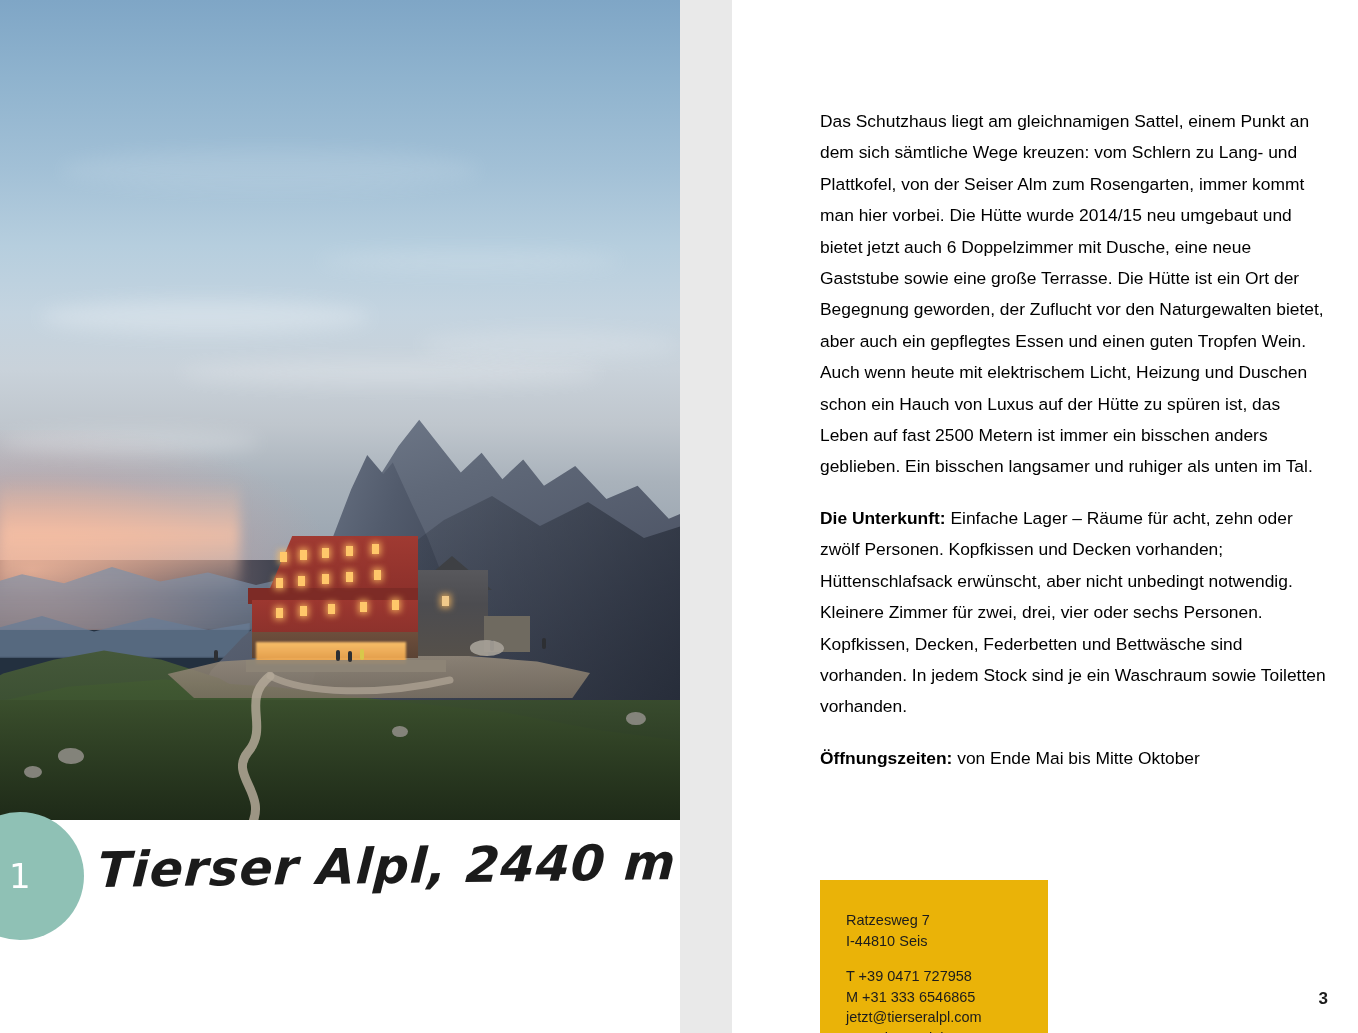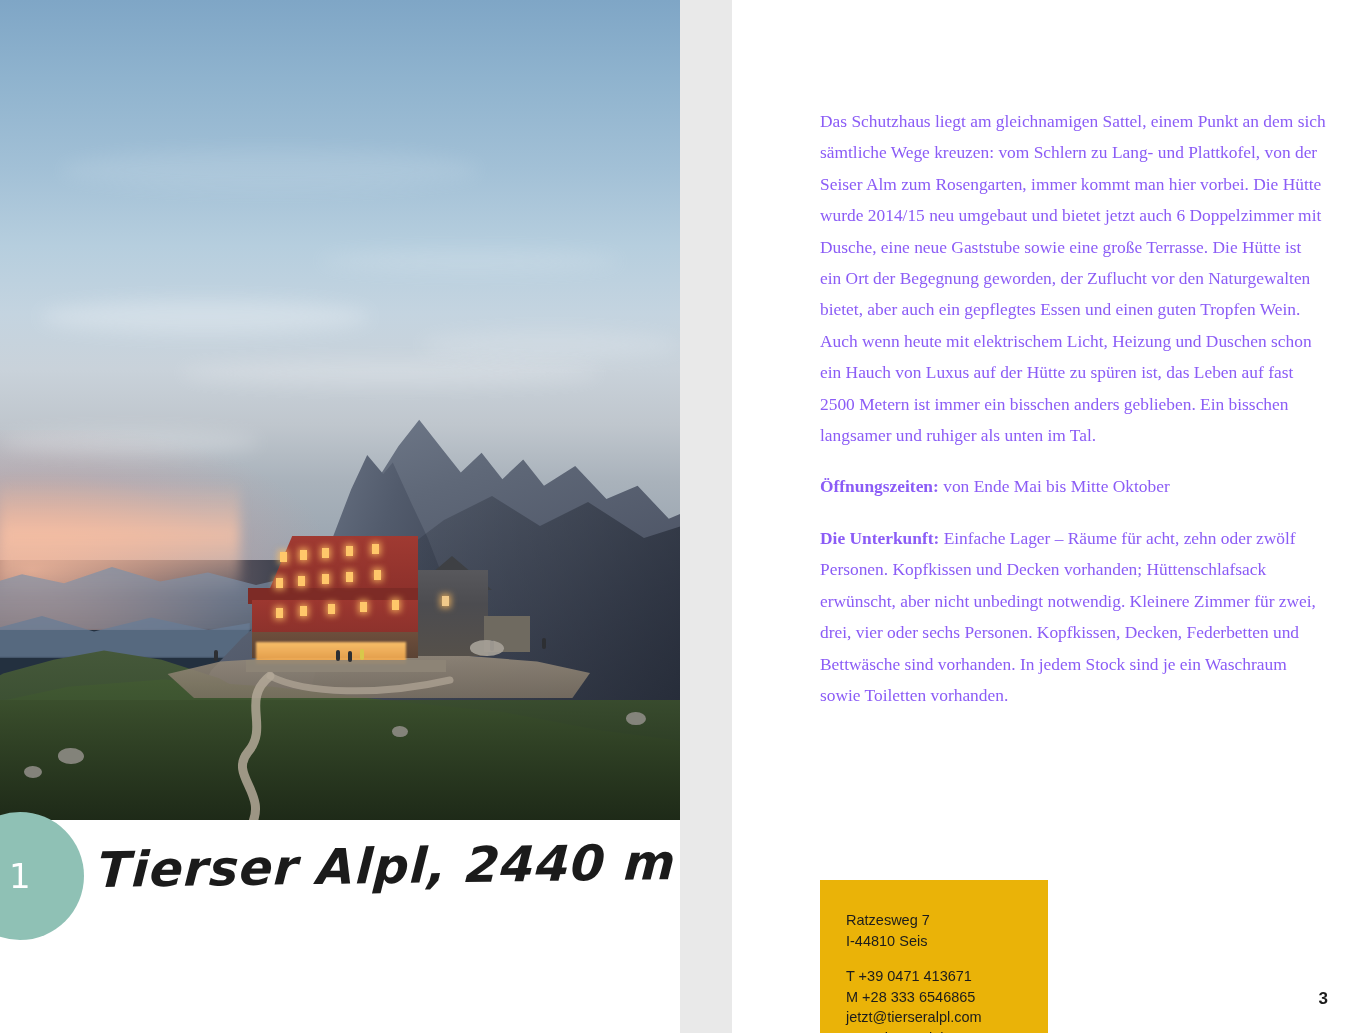--- a/index.html
+++ b/index.html
@@ -240,24 +240,24 @@
     width: 626px; height: 1033px;
     background: #ffffff;
     padding: 0;
   }
   .text-col {
     position: absolute;
     left: 88px; top: 106px;
     width: 506px;
   }
   .body-p {
-    font-family: Liberation Serif, serif;
+    font-family: Liberation Sans, sans-serif;
     font-size: 17.4px;
     line-height: 31.4px;
-    color: #8b5cf6;
+    color: #000000;
     margin: 0 0 20px 0;
     text-align: left;
   }
   .body-p b { font-weight: 700; }
   .lead-in { font-weight: 700; }
 
   .card {
     position: absolute;
     left: 88px; top: 880px;
     width: 228px; height: 189px;
@@ -369,33 +369,33 @@
 
   <div class="gutter"></div>
 
   <div class="right-page">
 
     <div class="text-col">
       <p class="body-p">
         <span>Das Schutzhaus liegt am gleichnamigen Sattel, einem Punkt an dem sich sämtliche Wege kreuzen: vom Schlern zu Lang- und Plattkofel, von der Seiser Alm zum Rosengarten, immer kommt man hier vorbei. Die Hütte wurde 2014/15 neu umgebaut und bietet jetzt auch 6 Doppelzimmer mit Dusche, eine neue Gaststube sowie eine große Terrasse. Die Hütte ist ein Ort der Begegnung geworden, der Zuflucht vor den Naturgewalten bietet, aber auch ein gepflegtes Essen und einen guten Tropfen Wein. Auch wenn heute mit elektrischem Licht, Heizung und Duschen schon ein Hauch von Luxus auf der Hütte zu spüren ist, das Leben auf fast 2500 Metern ist immer ein bisschen anders geblieben. Ein bisschen langsamer und ruhiger als unten im Tal.</span>
       </p>
       <p class="body-p">
-        <b class="lead-in">Öffnungszeiten:</b><span> von Ende Mai bis Mitte Oktober</span>
+        <b class="lead-in">Die Unterkunft:</b><span> Einfache Lager – Räume für acht, zehn oder zwölf Personen. Kopfkissen und Decken vorhanden; Hüttenschlafsack erwünscht, aber nicht unbedingt notwendig. Kleinere Zimmer für zwei, drei, vier oder sechs Personen. Kopfkissen, Decken, Federbetten und Bettwäsche sind vorhanden. In jedem Stock sind je ein Waschraum sowie Toiletten vorhanden.</span>
       </p>
       <p class="body-p">
-        <b class="lead-in">Die Unterkunft:</b><span> Einfache Lager – Räume für acht, zehn oder zwölf Personen. Kopfkissen und Decken vorhanden; Hüttenschlafsack erwünscht, aber nicht unbedingt notwendig. Kleinere Zimmer für zwei, drei, vier oder sechs Personen. Kopfkissen, Decken, Federbetten und Bettwäsche sind vorhanden. In jedem Stock sind je ein Waschraum sowie Toiletten vorhanden.</span>
+        <b class="lead-in">Öffnungszeiten:</b><span> von Ende Mai bis Mitte Oktober</span>
       </p>
     </div>
 
     <div class="card">
       <div class="card-line">Ratzesweg 7</div>
       <div class="card-line">I-44810 Seis</div>
       <div class="card-gap"></div>
-      <div class="card-line">T +39 0471 413671</div>
-      <div class="card-line">M +28 333 6546865</div>
+      <div class="card-line">T +39 0471 727958</div>
+      <div class="card-line">M +31 333 6546865</div>
       <div class="card-line">jetzt@tierseralpl.com</div>
       <div class="card-line">www.tierseralpl.com</div>
     </div>
 
     <div class="page-no">3</div>
   </div>
 
 </div>
 
 </body></html>

